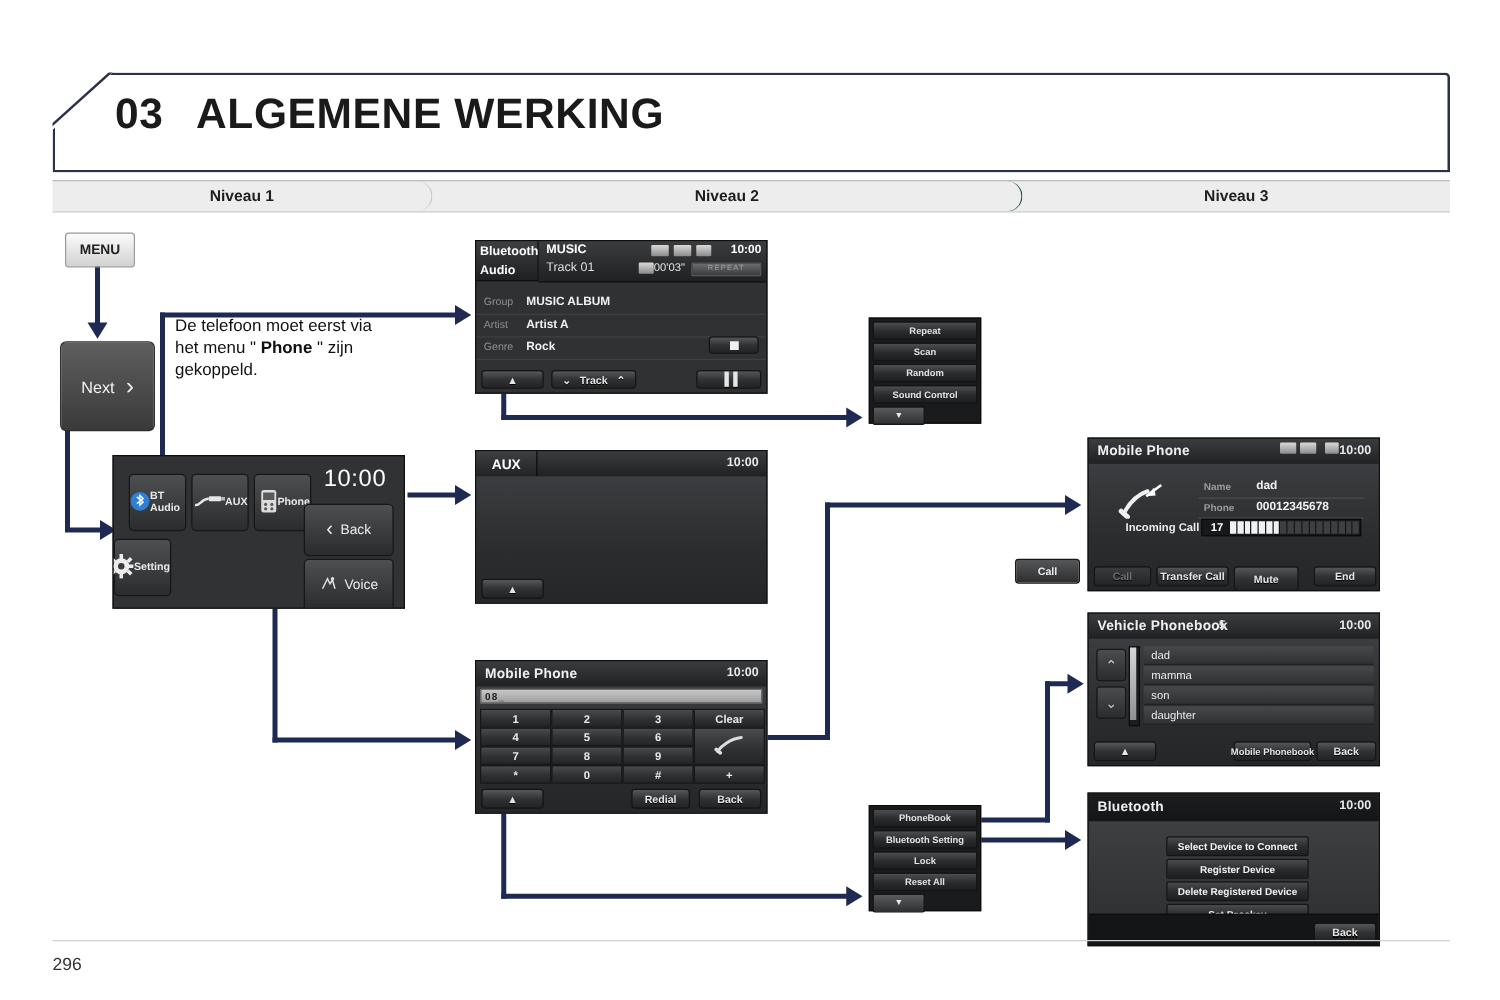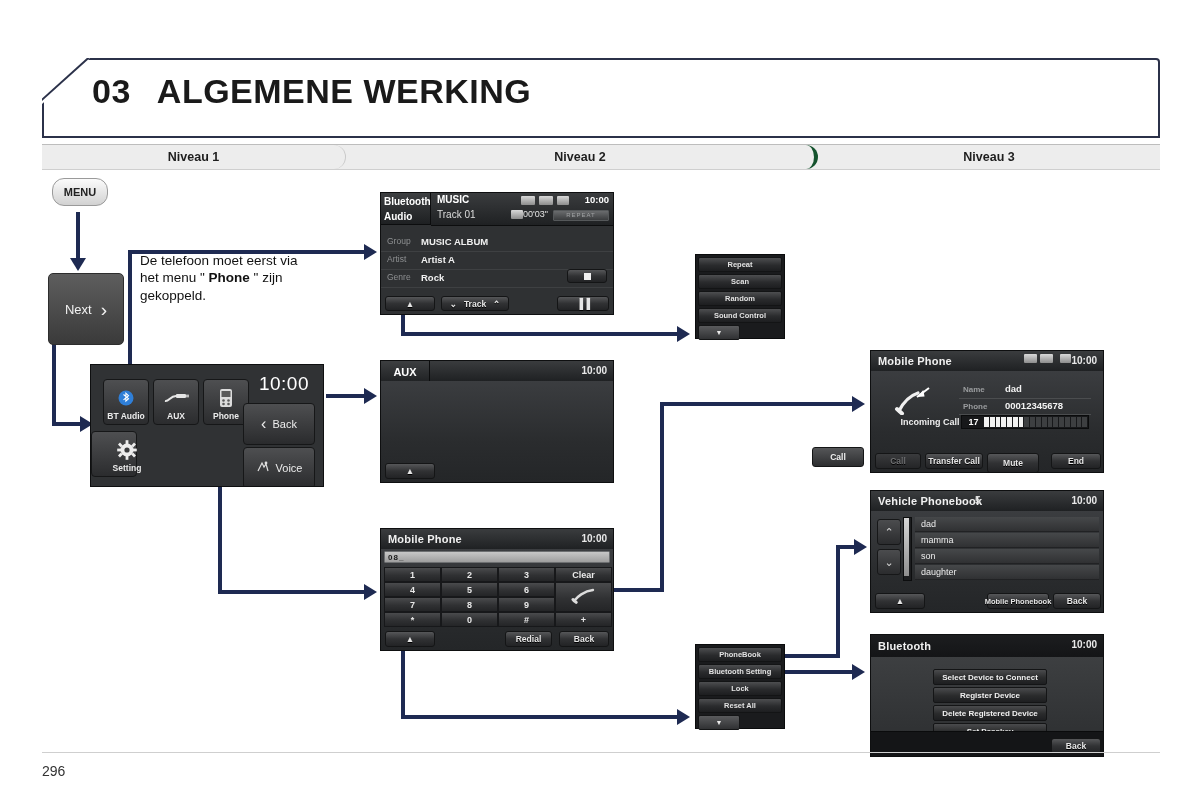--- a/index.html
+++ b/index.html
@@ -38,21 +38,21 @@
     background:#ededed;border-top:1px solid #bdbdbd;border-bottom:1px solid #cfcfcf;
     box-sizing:border-box;display:flex;
   }
   .level-cell{
     display:flex;align-items:center;justify-content:center;
     font-size:12.5px;font-weight:bold;color:#1e1e1e;height:100%;
     box-sizing:border-box;
     border-radius:12px;
   }
   .lvl1{width:304px;border-right:1px solid #c9c9c9;}
-  .lvl2{width:472px;border-right:4px solid #14532d;}
+  .lvl2{width:472px;border-right:1px solid #14532d;}
   .lvl3{flex:1;}
 
   .bottom-rule{
     position:absolute;left:42px;top:752px;width:1118px;height:1px;background:#cfcfcf;
   }
   .page-num{
     position:absolute;left:42px;top:763px;font-size:14px;color:#333;
   }
 
   
@@ -63,22 +63,22 @@
     border-left:13px solid #1e2a52;
   }
   .arrow-d{
     position:absolute;width:0;height:0;
     border-left:8px solid transparent;border-right:8px solid transparent;
     border-top:13px solid #1e2a52;
   }
 
   
   .menu-btn{
-    position:absolute;left:52px;top:178px;width:54px;height:26px;
-    border-radius:12px;border:1px solid #9a9a9a;
+    position:absolute;left:52px;top:186px;width:54px;height:26px;
+    border-radius:3px;border:1px solid #9a9a9a;
     background:linear-gradient(#fbfbfb,#d2d2d2);
     display:flex;align-items:center;justify-content:center;
     font-size:11px;font-weight:bold;color:#222;
   }
   .next-btn{
     position:absolute;left:48px;top:273px;width:74px;height:70px;
     border-radius:5px;
     background:linear-gradient(#5e5e5e,#3a3a3a);
     border:1px solid #2d2d2d;
     display:flex;align-items:center;justify-content:center;gap:9px;
@@ -167,21 +167,21 @@
     width:40px;height:13px;border-radius:2px;
     background:linear-gradient(#5a5b5d,#303133);border:1px solid #141516;
     display:flex;align-items:center;justify-content:center;color:#eaeaea;font-size:7px;
   }
 
   
   #home{left:90px;top:364px;width:234px;height:123px;background:#303234;}
   .home-tile{
     position:absolute;width:46px;height:46px;border-radius:4px;
     background:linear-gradient(#4e4f51,#2b2c2e);border:1px solid #161718;
-    display:flex;flex-direction:column;align-items:center;justify-content:flex-end;
+    display:flex;flex-direction:row;align-items:center;justify-content:flex-end;
     padding-bottom:3px;box-sizing:border-box;
     font-size:8.5px;color:#eaeaea;font-weight:bold;
   }
   .home-ico{height:26px;display:flex;align-items:center;justify-content:center;}
   .home-clock{position:absolute;right:14px;top:8px;font-size:19px;color:#fff;font-weight:300;letter-spacing:.5px;}
   .home-side{
     position:absolute;right:8px;width:70px;height:40px;border-radius:4px;
     background:linear-gradient(#4e4f51,#2a2b2d);border:1px solid #161718;
     display:flex;align-items:center;justify-content:center;gap:6px;
     color:#ececec;font-size:11px;

